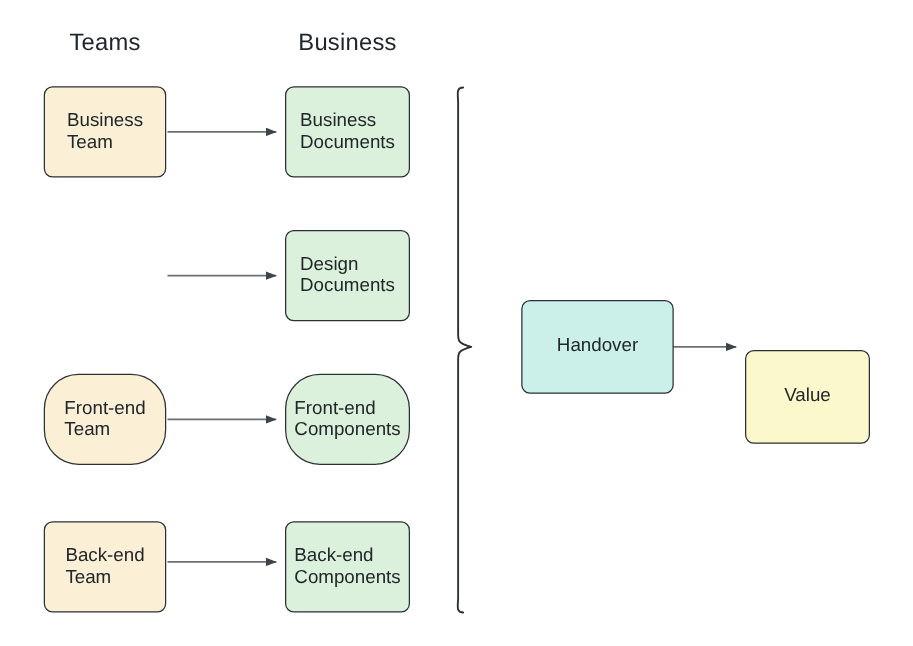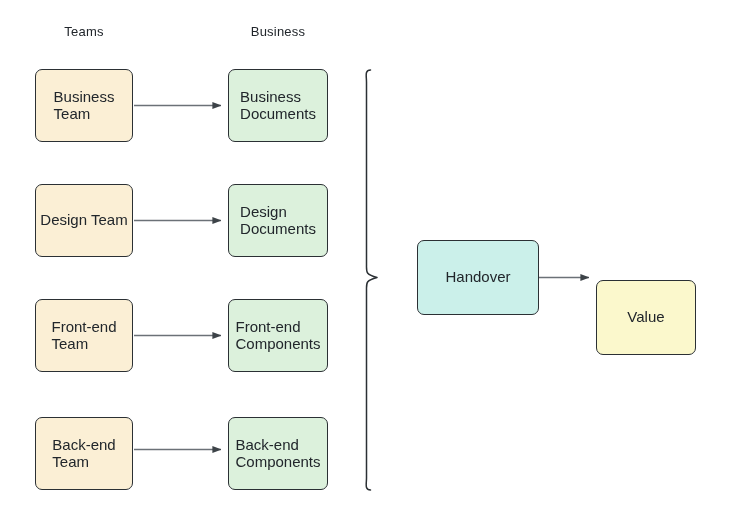--- a/index.html
+++ b/index.html
@@ -16,21 +16,21 @@
     overflow: hidden;
   }
   #diagram-canvas {
     position: absolute;
     left: 0; top: 0;
     width: 730px;
     height: 517px;
   }
   .col-header {
     position: absolute;
-    font-size: 13px;
+    font-size: 19px;
     color: #21262b;
     text-align: center;
     white-space: nowrap;
     letter-spacing: 0.2px;
   }
   #header-teams { left: 35px; top: 24px; width: 98px; }
   #header-outputs { left: 228px; top: 24px; width: 100px; }
 
   .node {
     position: absolute;
@@ -49,21 +49,21 @@
   .node.team   { background: #fbefd5; }
   .node.output { background: #dcf1dc; }
   .node.handover { background: #cbf0ea; }
   .node.value  { background: #fbf8cc; }
 
   .team-col   { left: 35px;  width: 98px;  height: 73px; }
   .output-col { left: 228px; width: 100px; height: 73px; }
 
   .row-0 { top: 69px; }
   .row-1 { top: 184px; }
-  .row-2 { top: 299px; }
+  .row-2 { top: 299px; border-radius: 28px; }
   .row-3 { top: 417px; }
 
   #node-handover { left: 417px; top: 240px; width: 122px; height: 75px; }
   #node-value    { left: 596px; top: 240px; width: 100px; height: 75px; margin-top: 40px; }
 
   .svg-layer {
     position: absolute;
     left: 0; top: 0;
     width: 730px; height: 517px;
     pointer-events: none;
@@ -106,21 +106,20 @@
                L 366.5,478
                C 366.5,484 364.5,490 370.5,490" fill="none" stroke="#2b3034" stroke-width="1.5" stroke-linecap="round" stroke-linejoin="round"></path>
     </g>
   </svg>
 
   <div class="col-header" id="header-teams">Teams</div>
   <div class="col-header" id="header-outputs">Business</div>
 
   <div class="node team team-col row-0">Business
 Team</div>
-  <div class="node team team-col row-1">Design Team</div>
   <div class="node team team-col row-2">Front-end
 Team</div>
   <div class="node team team-col row-3">Back-end
 Team</div>
 
   <div class="node output output-col row-0">Business
 Documents</div>
   <div class="node output output-col row-1">Design
 Documents</div>
   <div class="node output output-col row-2">Front-end

